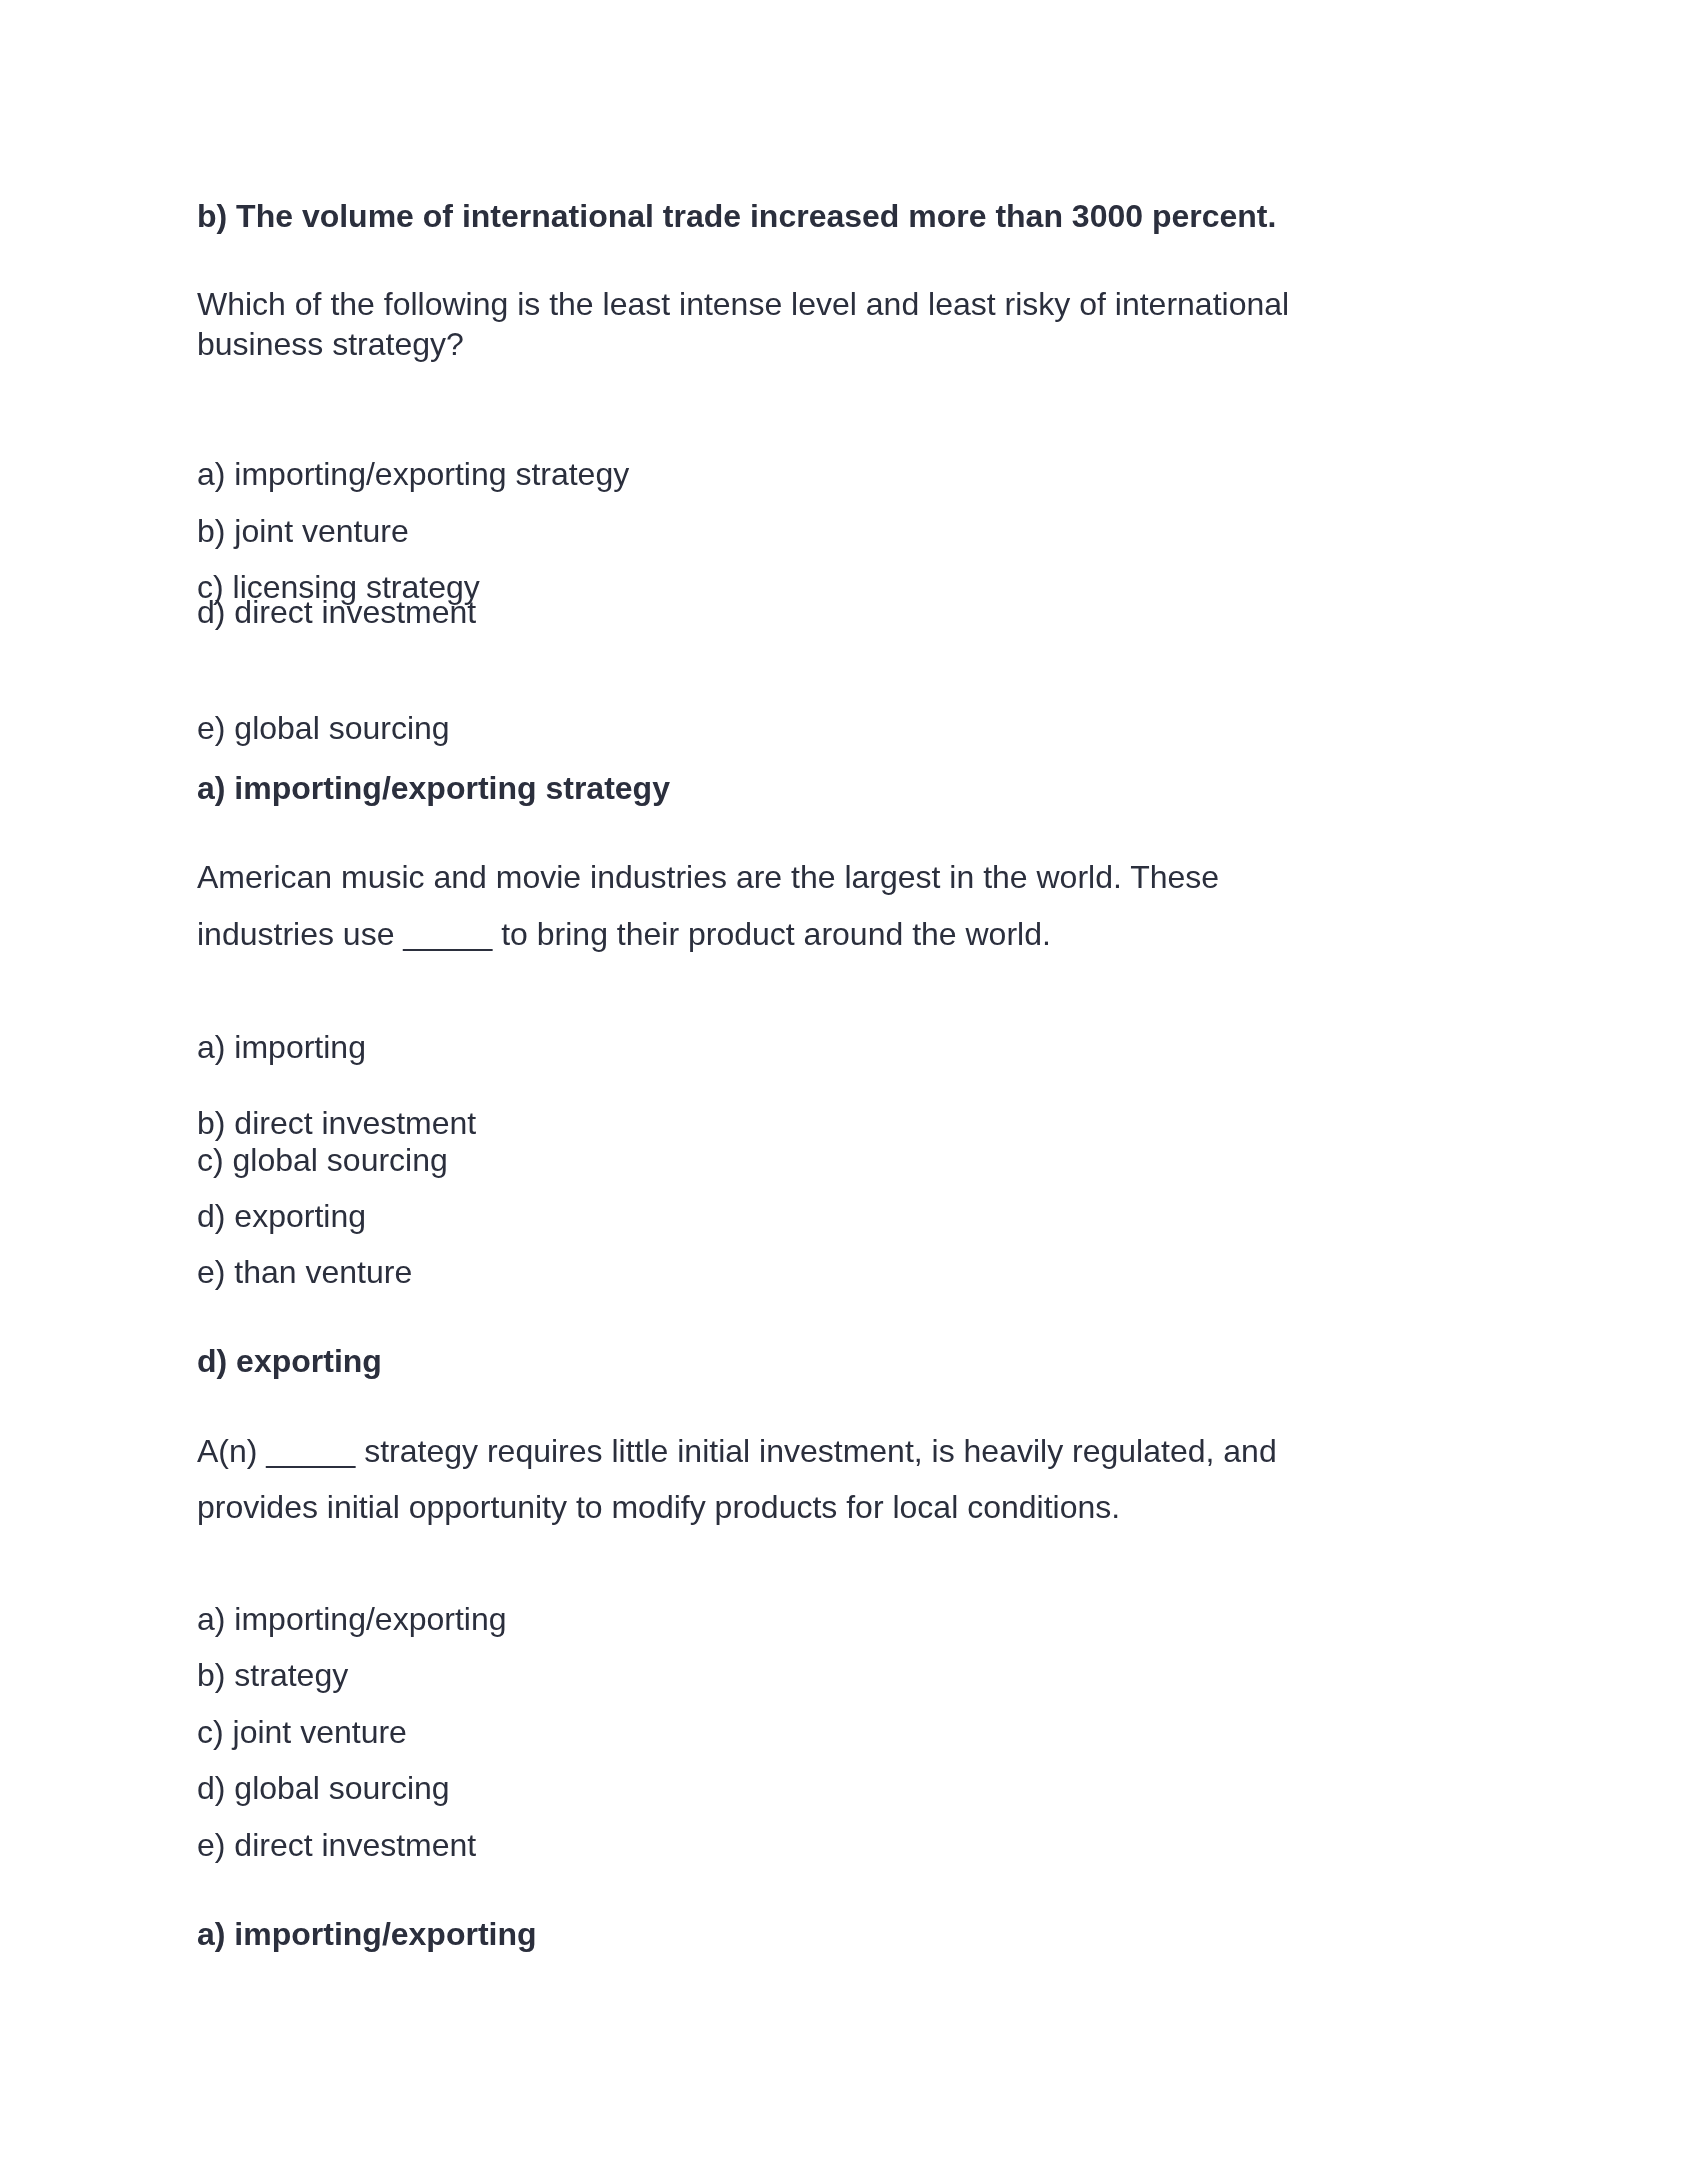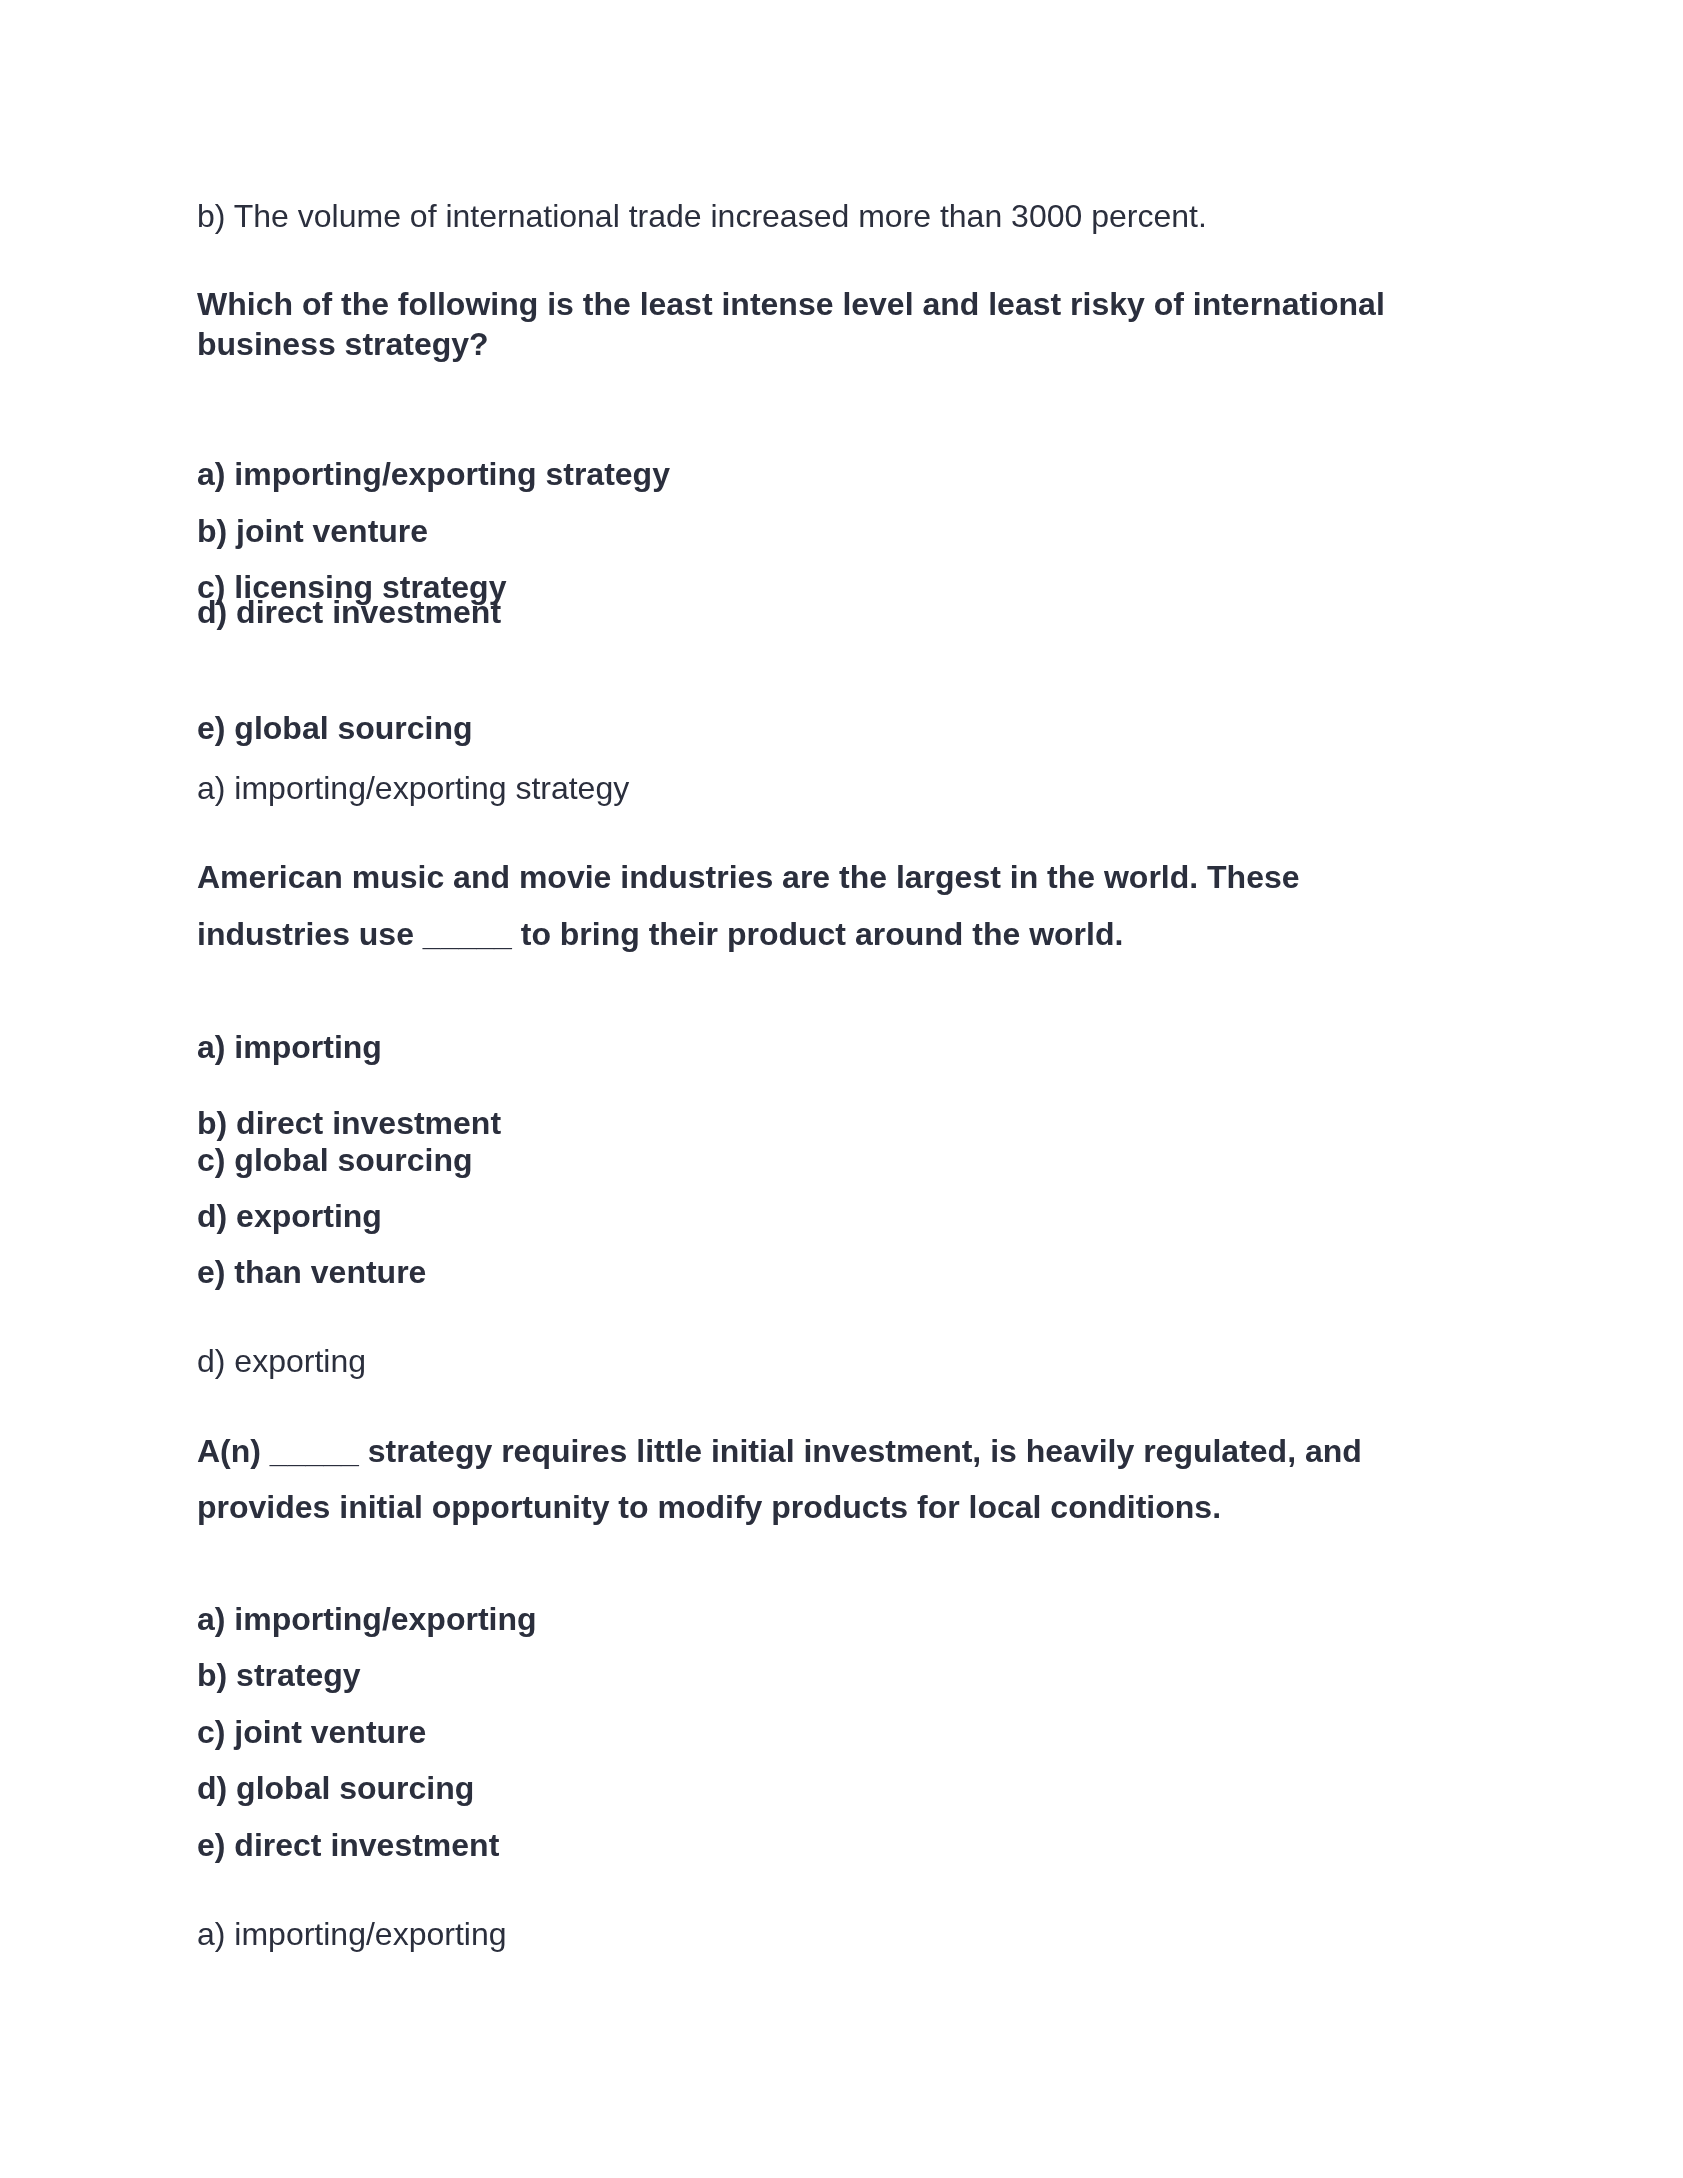--- a/index.html
+++ b/index.html
@@ -1,19 +1,19 @@
 <!DOCTYPE html>
 <html><head>
 <meta charset="utf-8">
 <style>
   html, body { margin:0; padding:0; background:#ffffff; }
   body { width:1683px; height:2178px; position:relative; overflow:hidden;
          font-family:"Liberation Sans", sans-serif; color:#2b2f3d; }
-  .line { position:absolute; left:197px; font-size:32px; line-height:40px; white-space:nowrap; }
-  .b { font-weight:bold; }
+  .line { position:absolute; left:197px; font-size:32px; line-height:40px; white-space:nowrap;font-weight:bold; }
+  .b { font-weight:normal; }
 </style>
 </head>
 <body>
 
 <div>
   <div class="line" style="top:196px">b) The volume of international trade increased more than 3000 percent.</div>
 
   <div class="line b" style="top:284px">Which of the following is the least intense level and least risky of international</div>
   <div class="line b" style="top:324px">business strategy?</div>
   <div class="line b" style="top:454px">a) importing/exporting strategy</div>

